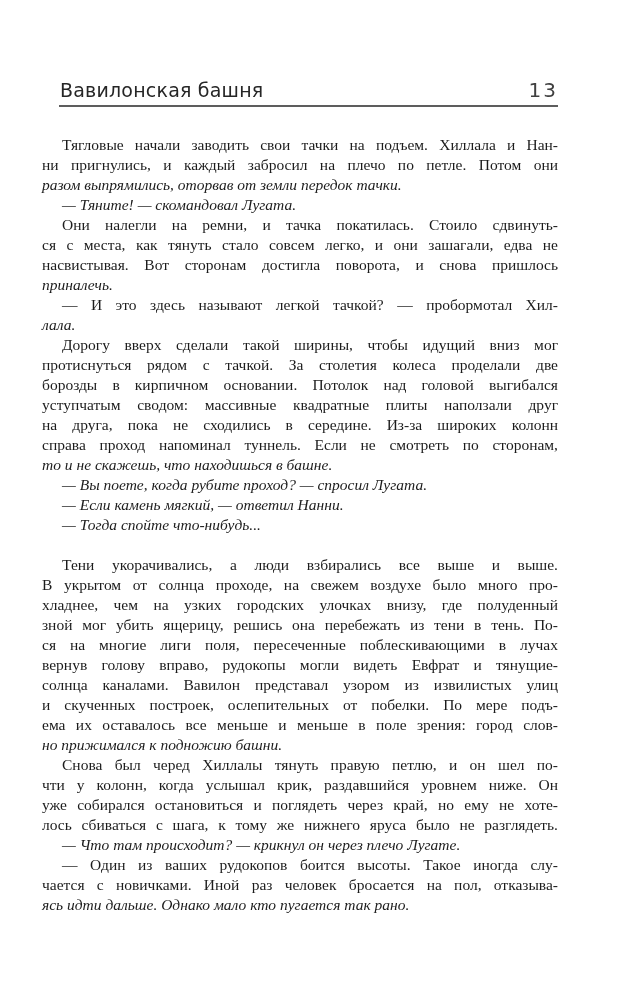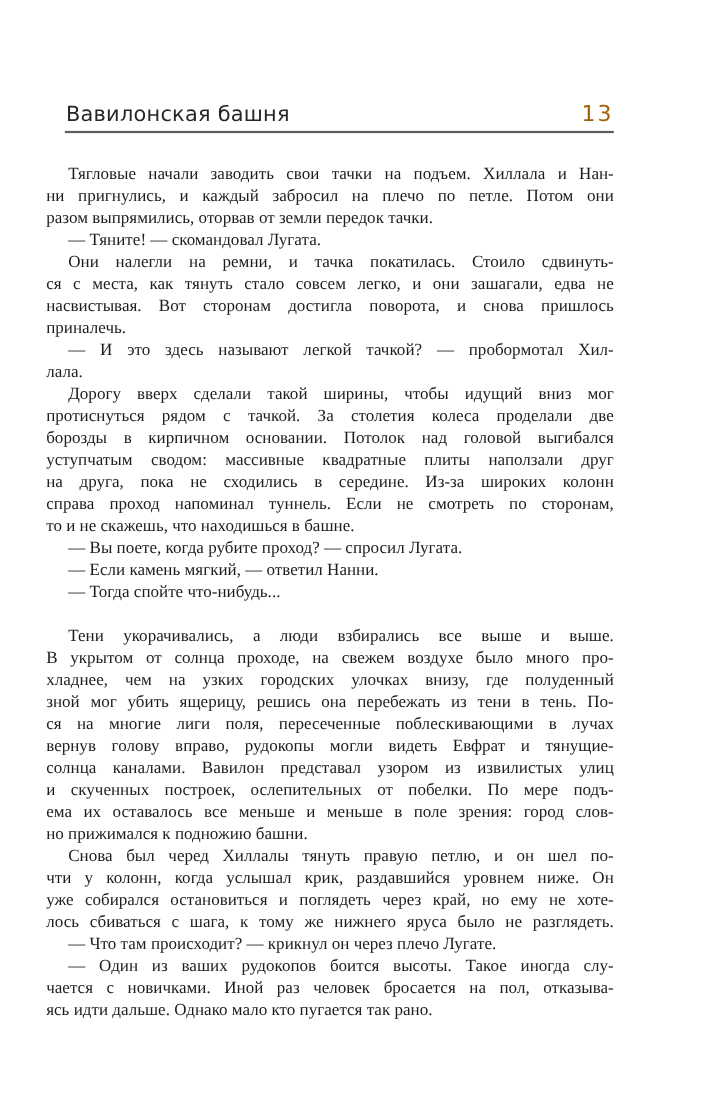--- a/index.html
+++ b/index.html
@@ -12,42 +12,42 @@
     width: 644px;
     height: 1000px;
     overflow: hidden;
     font-family: "Liberation Serif", serif;
     color: #1c1c1c;
   }
   .page {
     box-sizing: border-box;
     width: 644px;
     height: 1000px;
-    padding: 16px 86px 0 42px; 
+    padding: 3px 86px 0 42px; 
     background: #ffffff;
   }
   
   .running-head {
     margin-left: 18px;            
     padding-top: 77px;
     display: flex;
     justify-content: space-between;
     align-items: baseline;
     font-family: "DejaVu Sans", sans-serif;
   }
   .running-title {
     font-size: 19px;
     line-height: 19px;
     color: #262626;
     letter-spacing: 0.2px;
   }
   .running-pagenum {
     font-size: 20px;
     line-height: 20px;
-    color: #a16207;
+    color: #404040;
     letter-spacing: 2px;
   }
   .head-rule {
     margin-left: 17px;
     margin-top: 5px;
     height: 2px;
     background: #5d5d5d;
   }
   
   .page-body {
@@ -58,21 +58,21 @@
   .para.gap { margin-top: 20px; }   
   .line {
     height: 20px;
     line-height: 20px;
     text-align: justify;
     text-align-last: justify;
     white-space: normal;
     overflow: visible;
   }
   .line.first { padding-left: 20px; } 
-  .line.last  { text-align-last: left; }
+  .line.last  { text-align-last: left; font-style: italic; }
 </style>
 </head>
 <body>
 
 <div class="page">
 
   <div class="running-head">
     <span class="running-title">Вавилонская башня</span>
     <span class="running-pagenum">13</span>
   </div>

